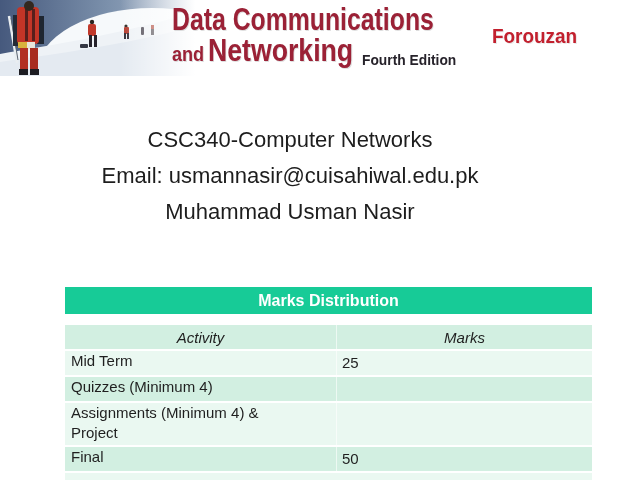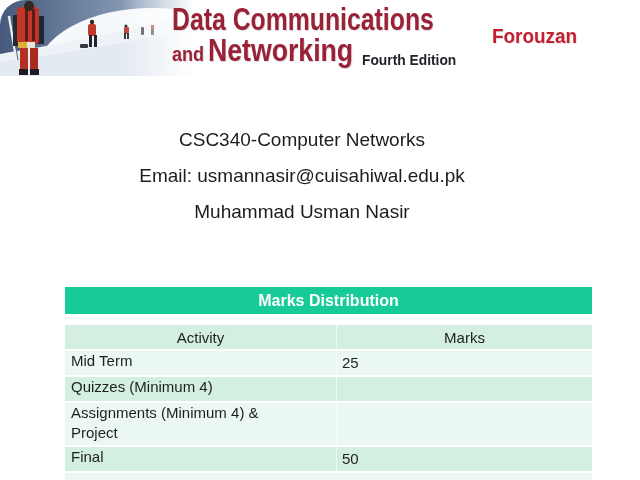--- a/index.html
+++ b/index.html
@@ -7,46 +7,46 @@
     --band-dark:#d2efe1;
     --band-light:#eaf8f1;
     --title-maroon:#9b2136;
     --author-red:#c2202e;
     --edition-dark:#26222a;
     --text-dark:#1d1d1d;
   }
   html,body{margin:0;padding:0;background:#fff;}
   .slide{
     position:relative;width:640px;height:480px;background:#ffffff;
-    overflow:hidden;font-family:"Liberation Sans","DejaVu Sans",sans-serif;border-radius:25px;
+    overflow:hidden;font-family:"Liberation Sans","DejaVu Sans",sans-serif;
   }
   
   .banner{position:absolute;left:0;top:0;width:640px;height:86px;}
   .photo{position:absolute;left:0;top:0;width:195px;height:76px;display:block;}
   .book-title{position:absolute;left:172px;top:5px;color:var(--title-maroon);
     font-weight:bold;white-space:nowrap;text-shadow:1px 1px 0 rgba(160,160,160,0.35);}
   .book-title .line1{font-size:31px;transform:scaleX(0.80);transform-origin:left top;line-height:30px;}
   .book-title .line2{transform:scaleX(0.86);transform-origin:left top;line-height:30px;margin-top:1px;}
   .book-title .small-and{font-size:21px;}
   .book-title .big-net{font-size:31px;}
   .edition{position:absolute;left:362px;top:51px;font-size:15px;font-weight:bold;
     color:var(--edition-dark);transform:scaleX(0.92);transform-origin:left top;white-space:nowrap;}
   .author{position:absolute;left:492px;top:24px;font-size:21px;font-weight:bold;
     color:var(--author-red);transform:scaleX(0.90);transform-origin:left top;white-space:nowrap;
     text-shadow:1px 1px 0 rgba(180,180,180,0.3);}
   
-  .intro{position:absolute;left:12px;top:122px;width:580px;text-align:center;
-    font-size:19px;line-height:36px;color:var(--text-dark);}
+  .intro{position:absolute;left:0;top:122px;width:580px;text-align:center;
+    font-size:22px;line-height:36px;color:var(--text-dark);}
   
   .marks-table{position:absolute;left:65px;top:287px;width:527px;font-size:15px;color:#1f1f1f;}
   .t-head{height:27px;line-height:27px;background:var(--accent-green);color:#ffffff;
     font-weight:bold;font-size:16px;text-align:center;margin-bottom:11px;}
   .trow{display:flex;margin-bottom:2px;min-height:24px;}
   .trow.cols-head{text-align:center;}
-  .trow.cols-head .c1,.trow.cols-head .c2{padding:2px 0 0 0;line-height:21px;}
+  .trow.cols-head .c1,.trow.cols-head .c2{padding:2px 0 0 0;line-height:21px;font-style:italic;}
   .c1{width:272px;padding:0 0 2px 6px;box-sizing:border-box;
     border-right:1px solid rgba(255,255,255,0.6);line-height:20px;white-space:pre-line;}
   .c2{flex:1;padding:2px 0 2px 5px;box-sizing:border-box;line-height:20px;}
   .band-dark{background:var(--band-dark);}
   .band-light{background:var(--band-light);}
   .filler{height:20px;margin-bottom:0;}
 </style>
 </head>
 <body>
 

